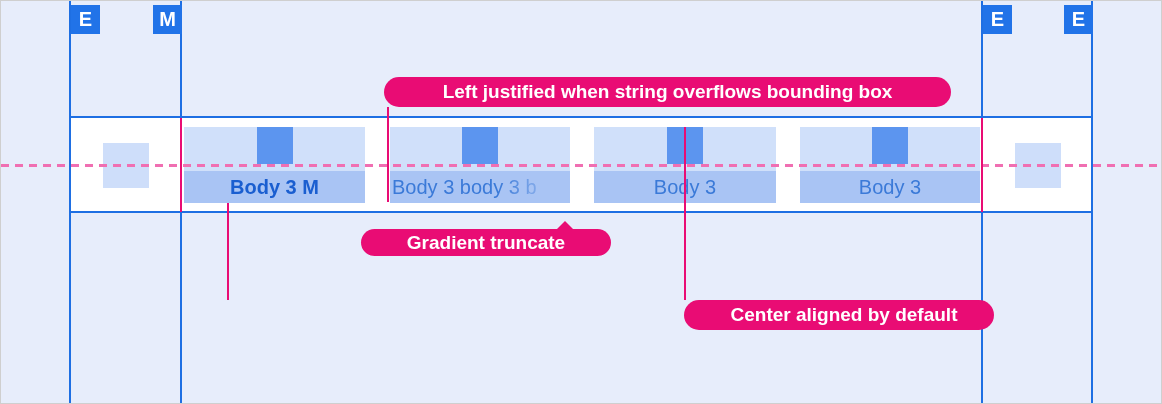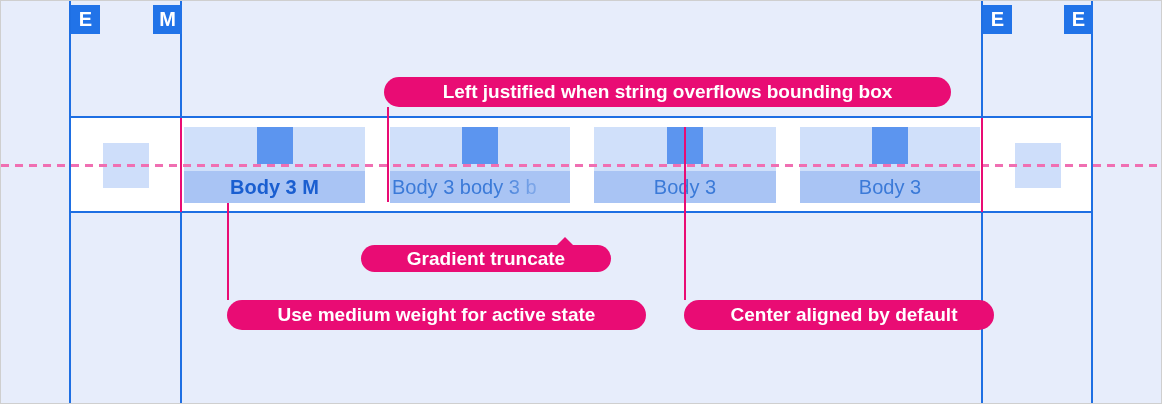--- a/index.html
+++ b/index.html
@@ -50,21 +50,21 @@
   .dashline{
     position:absolute;left:0;right:0;top:163px;height:3px;z-index:5;
     background:repeating-linear-gradient(90deg,var(--dash-pink,#f06fb2) 0 8px,transparent 8px 14px);
   }
   
   .callout{
     position:absolute;background:var(--magenta,#e90c74);color:#fff;font-weight:bold;font-size:19px;
     display:flex;align-items:center;justify-content:center;z-index:7;box-sizing:border-box;border-radius:15px;
   }
   .callout.a1{left:383px;top:76px;width:567px;height:30px;}
-  .callout.a2{left:360px;top:244px;width:250px;height:27px;}
+  .callout.a2{left:360px;top:228px;width:250px;height:27px;}
   .callout.a3{left:226px;top:299px;width:419px;height:30px;}
   .callout.a4{left:683px;top:299px;width:310px;height:30px;padding-left:10px;}
   .caret{
     position:absolute;top:-8px;left:196px;width:0;height:0;
     border-left:8px solid transparent;border-right:8px solid transparent;
     border-bottom:8px solid var(--magenta,#e90c74);
   }
   
   .conn{position:absolute;width:2px;background:var(--magenta,#e90c74);z-index:6;}
   .conn.c1{left:386px;top:106px;height:95px;}
@@ -129,16 +129,15 @@
 
   <div class="conn c1"></div>
   <div class="conn c2"></div>
   <div class="conn c3"></div>
 
   <div class="callout a1">Left justified when string overflows bounding box</div>
   <div class="callout a2">
     <span class="caret"></span>
     <span>Gradient truncate</span>
   </div>
-  <div class="callout a3">Use medium weight for active state</div>
   <div class="callout a4">Center aligned by default</div>
 
 </div>
 
 </body></html>

